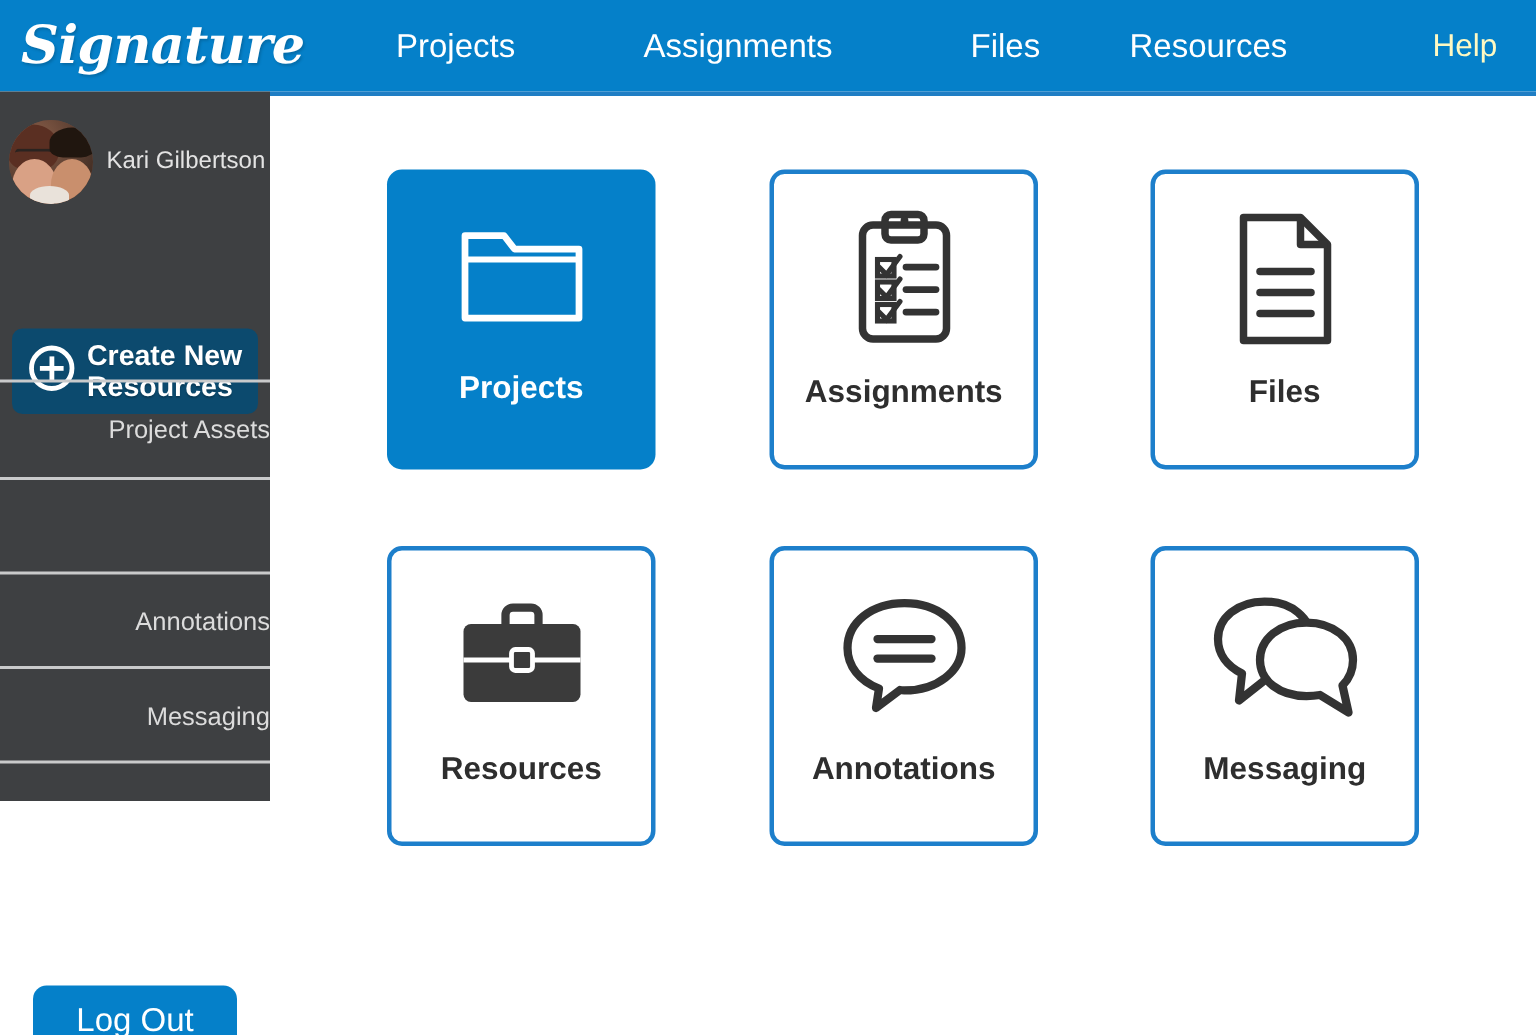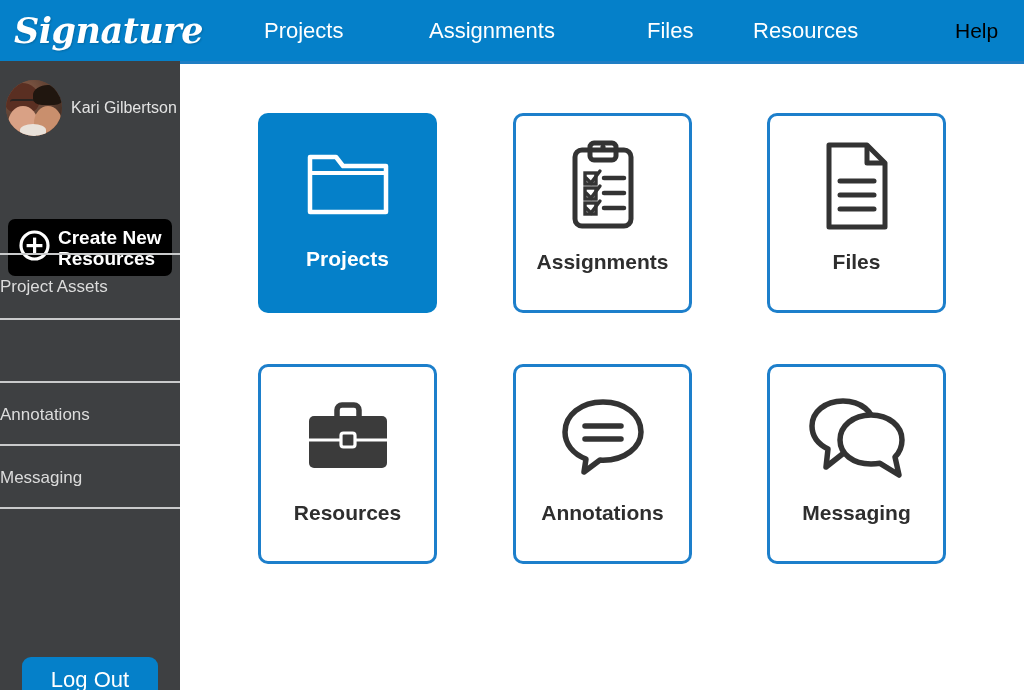--- a/index.html
+++ b/index.html
@@ -30,31 +30,31 @@
   #nav { flex: 1; height: 61px; display: flex; align-items: center; position: relative; }
   .nav-item {
     color: #ffffff; font-size: 22px;
     padding: 0 0; cursor: pointer;
     white-space: nowrap;
   }
   #nav-projects     { position: absolute; left: 84px;  }
   #nav-assignments  { position: absolute; left: 249px; }
   #nav-files        { position: absolute; left: 467px; }
   #nav-resources    { position: absolute; left: 573px; }
-  #nav-help         { position: absolute; left: 775px; color:#000000; font-size: 21px; }
+  #nav-help         { position: absolute; left: 775px; color:#fef9c3; font-size: 21px; }
 
   #header-underline {
     position: absolute; top: 61px; left: 180px;
     width: 844px; height: 3px; background: #1F7EC4;
   }
 
   
   #sidebar {
     position: absolute; top: 61px; left: 0;
-    width: 180px; height: 629px;
+    width: 180px; height: 473px;
     background: #3E4042;
   }
   #profile {
     height: 93px; display: flex; align-items: center; padding-left: 6px;
   }
   #avatar {
     width: 56px; height: 56px; border-radius: 50%;
     overflow: hidden; flex: none; position: relative;
     background: #6b4a3e;
   }
@@ -68,37 +68,37 @@
   #avatar .shirt{ position:absolute; left:14px; bottom:0; width:26px; height:12px; background:#e9e2da; border-radius:50% 50% 0 0; }
 
   #profile-name {
     color: #E3E3E3; font-size: 16px; margin-left: 9px;
     white-space: nowrap;
   }
 
   #create-btn {
     position: absolute; top: 158px; left: 8px;
     width: 164px; height: 57px;
-    background: #000000; border-radius: 7px;
+    background: #0c4a6e; border-radius: 7px;
     display: flex; align-items: center; cursor: pointer;
   }
   #create-icon { margin-left: 10px; flex: none; }
   #create-label {
     color: #ffffff; font-size: 19px; font-weight: bold;
     line-height: 21px; margin-left: 7px;
     text-shadow: 0 1px 1px rgba(0,0,0,0.2);
   }
 
   .side-sep {
     position: absolute; left: 0; width: 180px; height: 2px;
     background: #C9CACB;
   }
   .side-item {
     position: absolute; left: 0; width: 180px; height: 63px;
-    display: flex; align-items: center; justify-content: flex-start;
+    display: flex; align-items: center; justify-content: flex-end;
     color: #DCDCDC; font-size: 17px; cursor: pointer;
   }
 
   #logout-btn {
     position: absolute; left: 22px; top: 596px;
     width: 136px; height: 46px;
     background: #0580C9; border-radius: 9px;
     display: flex; align-items: center; justify-content: center;
     color: #ffffff; font-size: 22px; cursor: pointer;
   }

